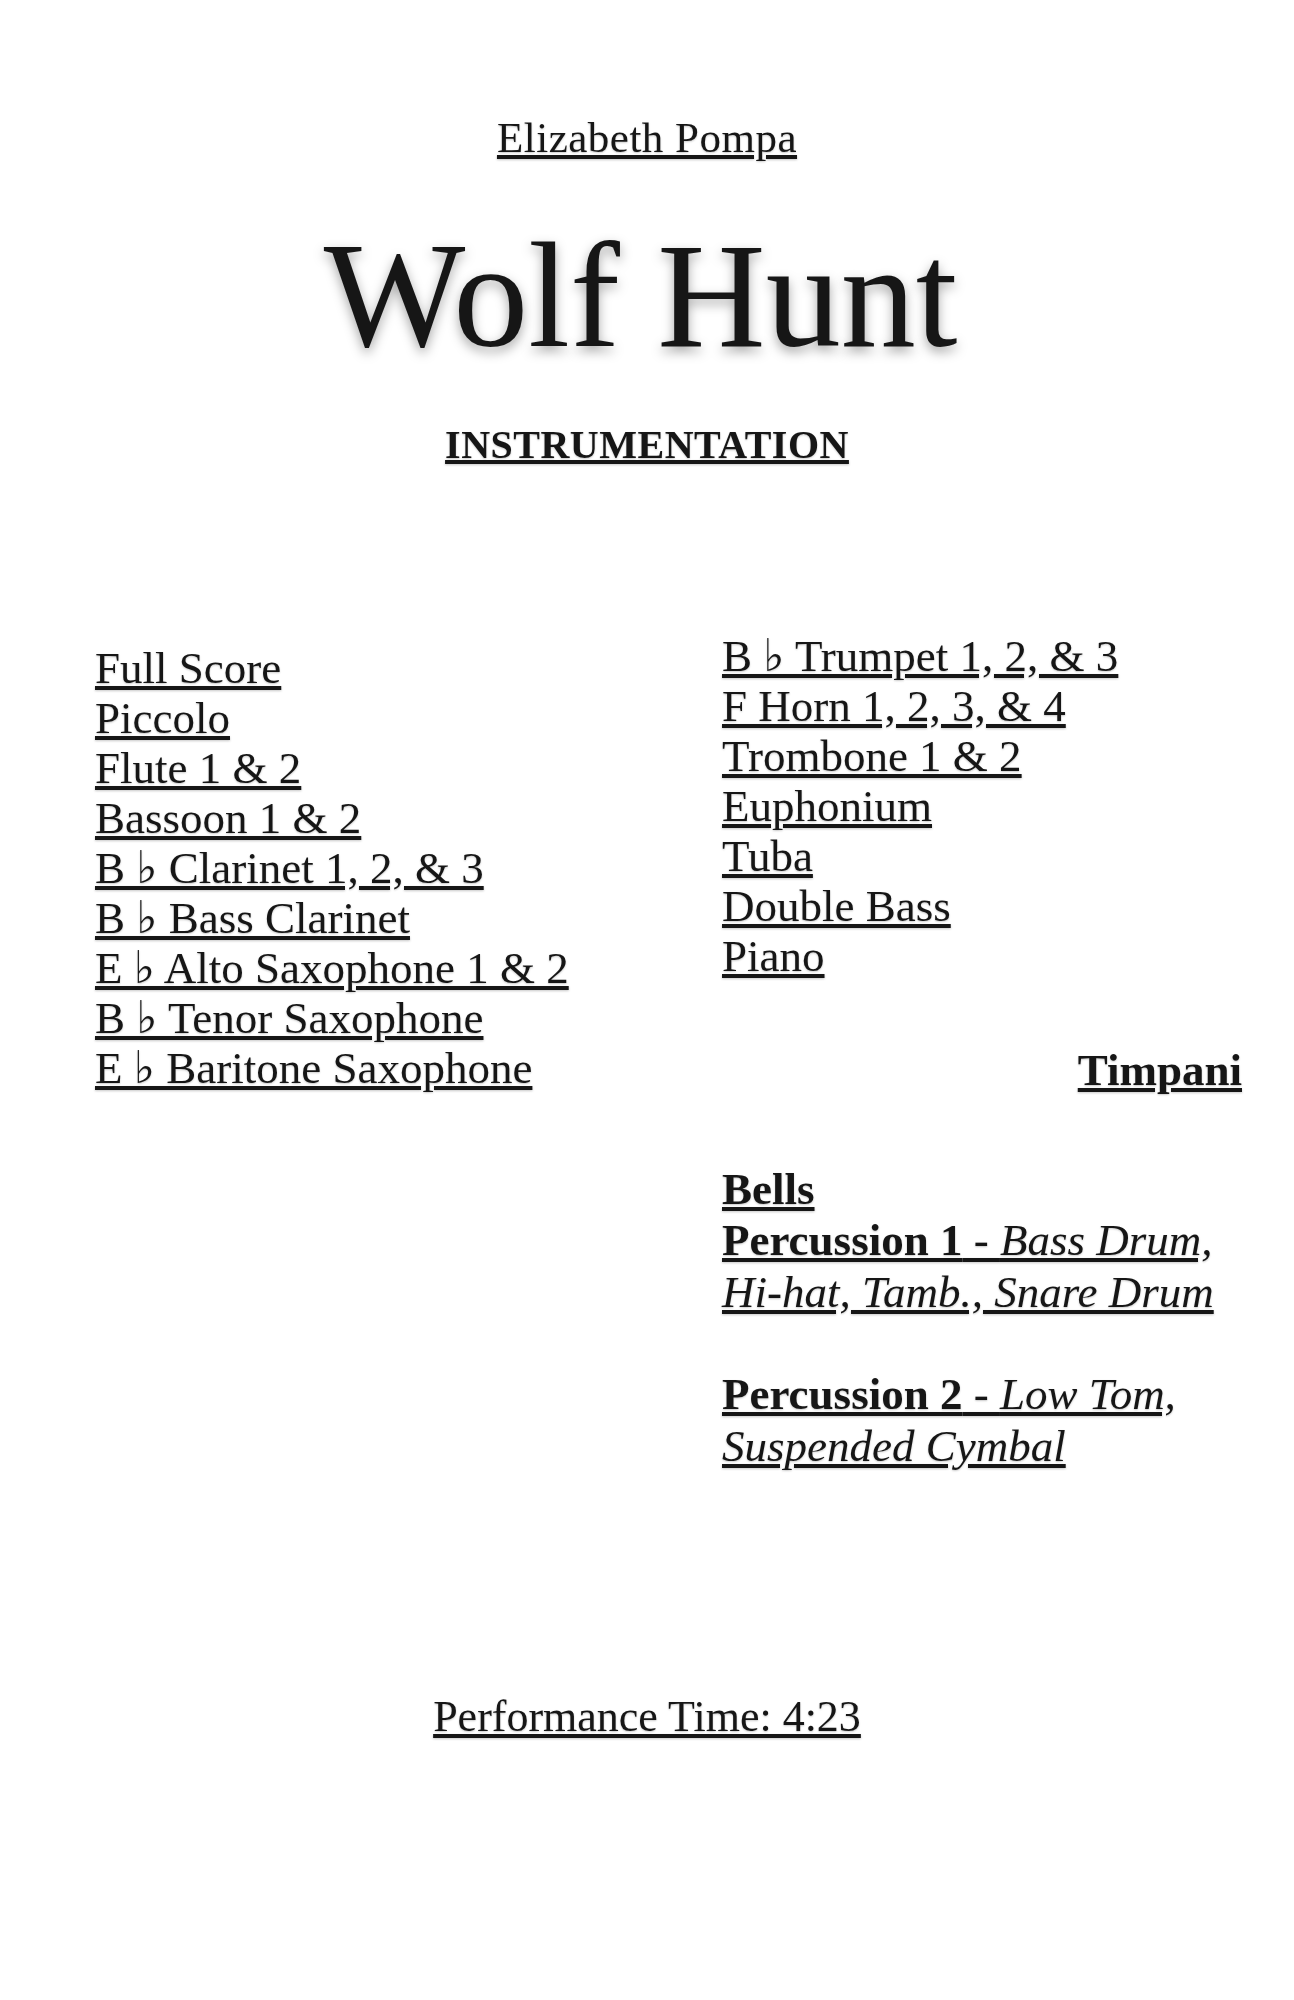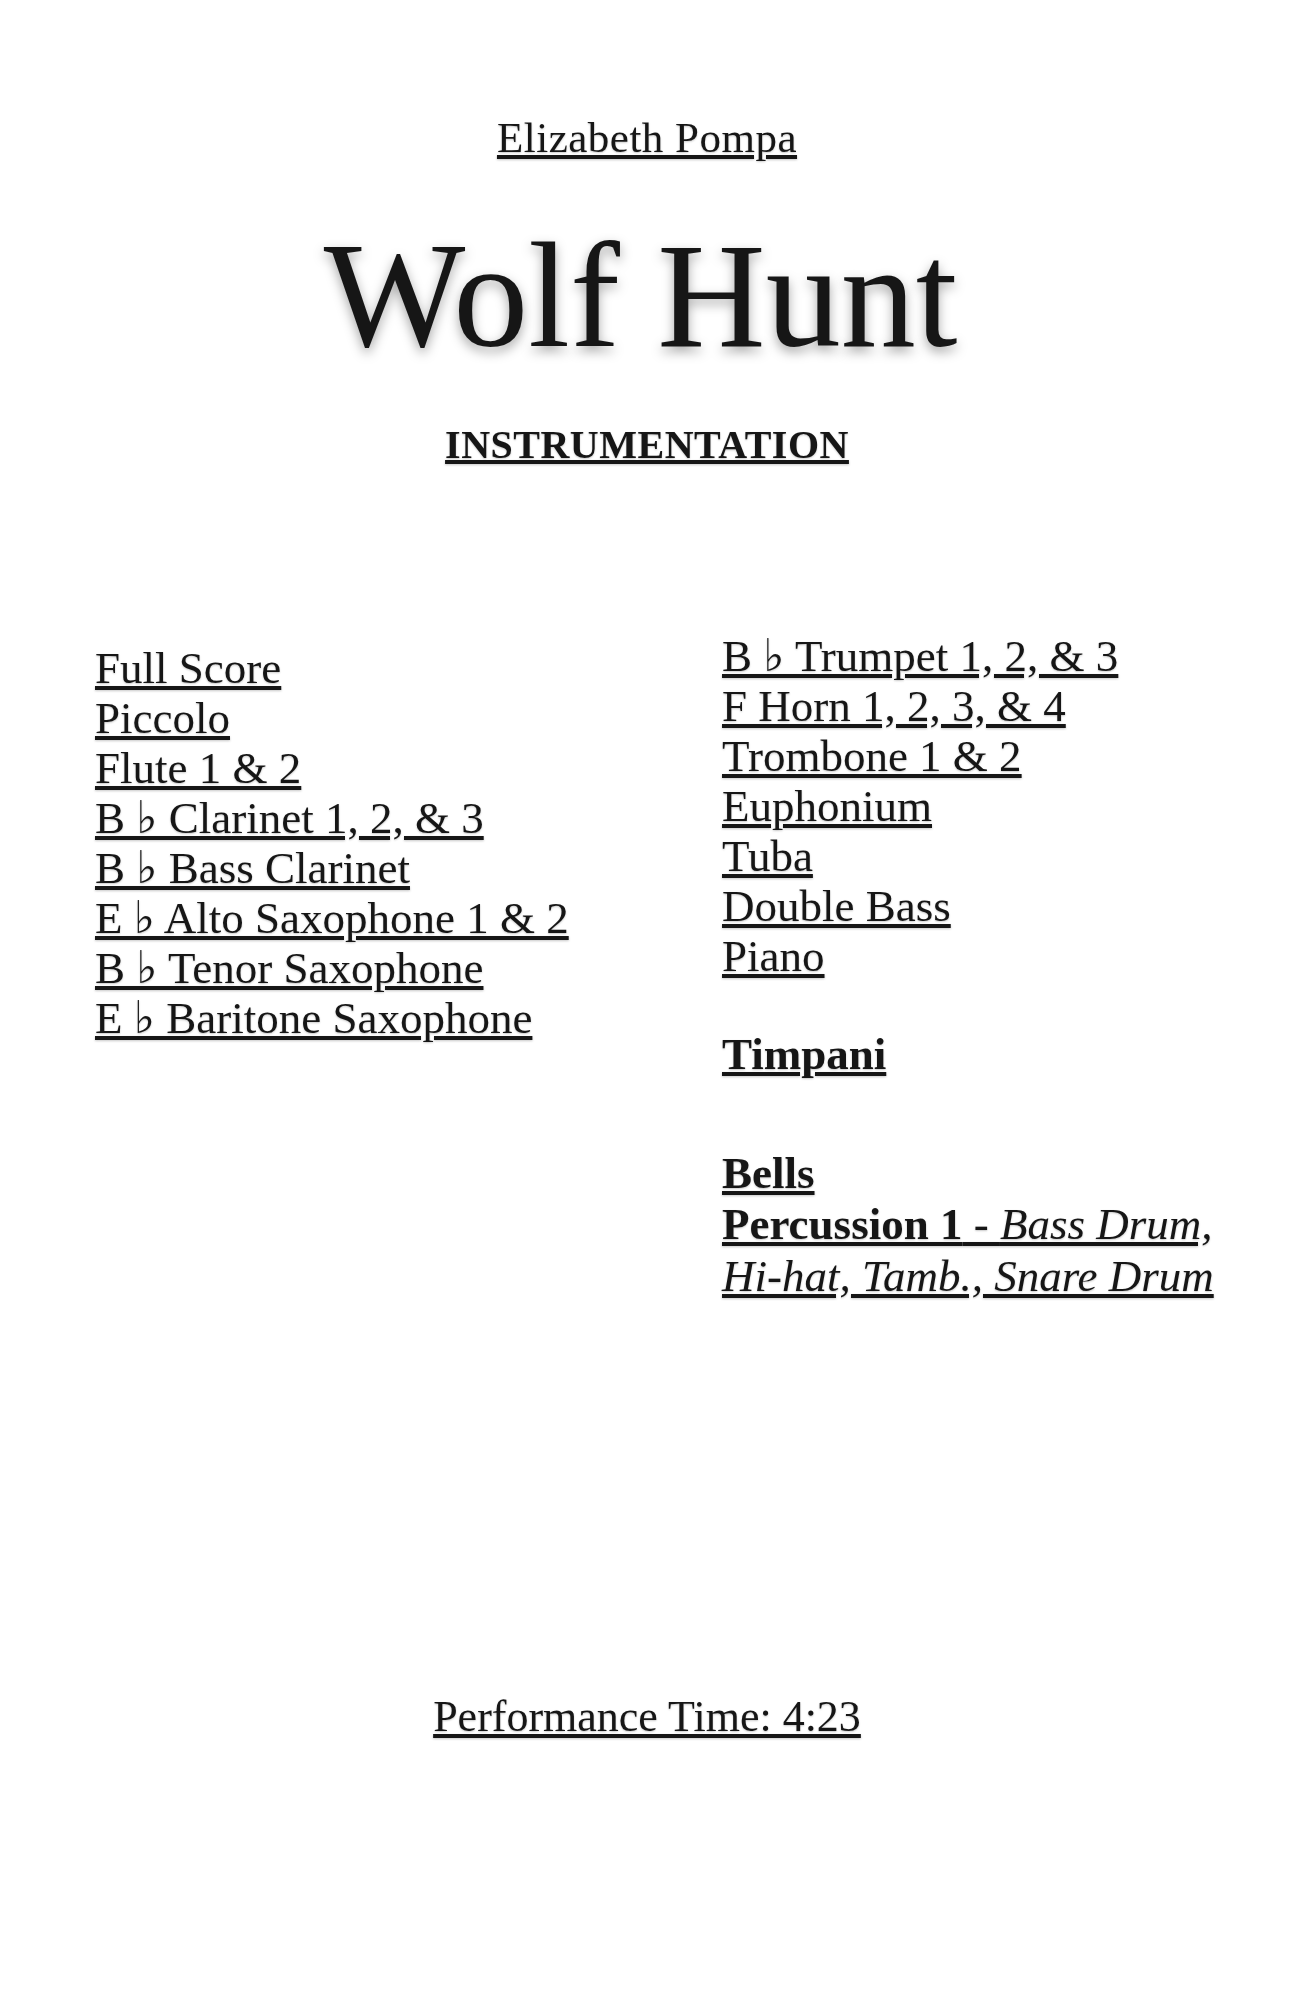--- a/index.html
+++ b/index.html
@@ -53,21 +53,21 @@
     font-size: 45px;
     line-height: 50px;
     font-family: "Liberation Serif", "DejaVu Sans", serif;
   }
   .col.left  { left: 95px;  top: 643px; width: 520px; }
   .col.right { left: 722px; top: 631px; width: 520px; }
   .line { white-space: nowrap; }
   .bold { font-weight: bold; }
   .i { font-style: italic; }
   .b { font-weight: bold; }
-  .gap-timpani { margin-top: 48px; }
+  .gap-timpani { margin-top: 64px; text-align: right; }
   .gap-bells   { margin-top: 69px; }
   .perc {
     margin: 0;
     line-height: 52px;
   }
   .perc-1 { }
   .perc-2 { margin-top: 50px; }
   .footer {
     position: absolute;
     top: 1695px; left: 0; right: 0;
@@ -84,20 +84,21 @@
   <div class="author soft">Elizabeth Pompa</div>
 
   <h1 class="title">Wolf Hunt</h1>
 
   <h2 class="section soft">INSTRUMENTATION</h2>
 
   <div class="col left soft">
     <div class="line">Full Score</div>
     <div class="line">Piccolo</div>
     <div class="line">Flute 1 &amp; 2</div>
+    <div class="line">Bassoon 1 &amp; 2</div>
     <div class="line">B ♭ Clarinet 1, 2, &amp; 3</div>
     <div class="line">B ♭ Bass Clarinet</div>
     <div class="line">E ♭ Alto Saxophone 1 &amp; 2</div>
     <div class="line">B ♭ Tenor Saxophone</div>
     <div class="line">E ♭ Baritone Saxophone</div>
   </div>
 
   <div class="col right soft">
     <div class="line">B ♭ Trumpet 1, 2, &amp; 3</div>
     <div class="line">F Horn 1, 2, 3, &amp; 4</div>
@@ -105,17 +106,18 @@
     <div class="line">Euphonium</div>
     <div class="line">Tuba</div>
     <div class="line">Double Bass</div>
     <div class="line">Piano</div>
 
     <div class="line bold gap-timpani">Timpani</div>
     <div class="line bold gap-bells">Bells</div>
 
     <p class="perc perc-1"><span class="b">Percussion 1</span><span> - </span><span class="i">Bass Drum,</span><br><span class="i">Hi-hat, Tamb., Snare Drum</span></p>
 
+    <p class="perc perc-2"><span class="b">Percussion 2</span><span> - </span><span class="i">Low Tom,</span><br><span class="i">Suspended Cymbal</span></p>
   </div>
 
   <div class="footer soft">Performance Time: 4:23</div>
 
 </div>
 
 </body></html>

